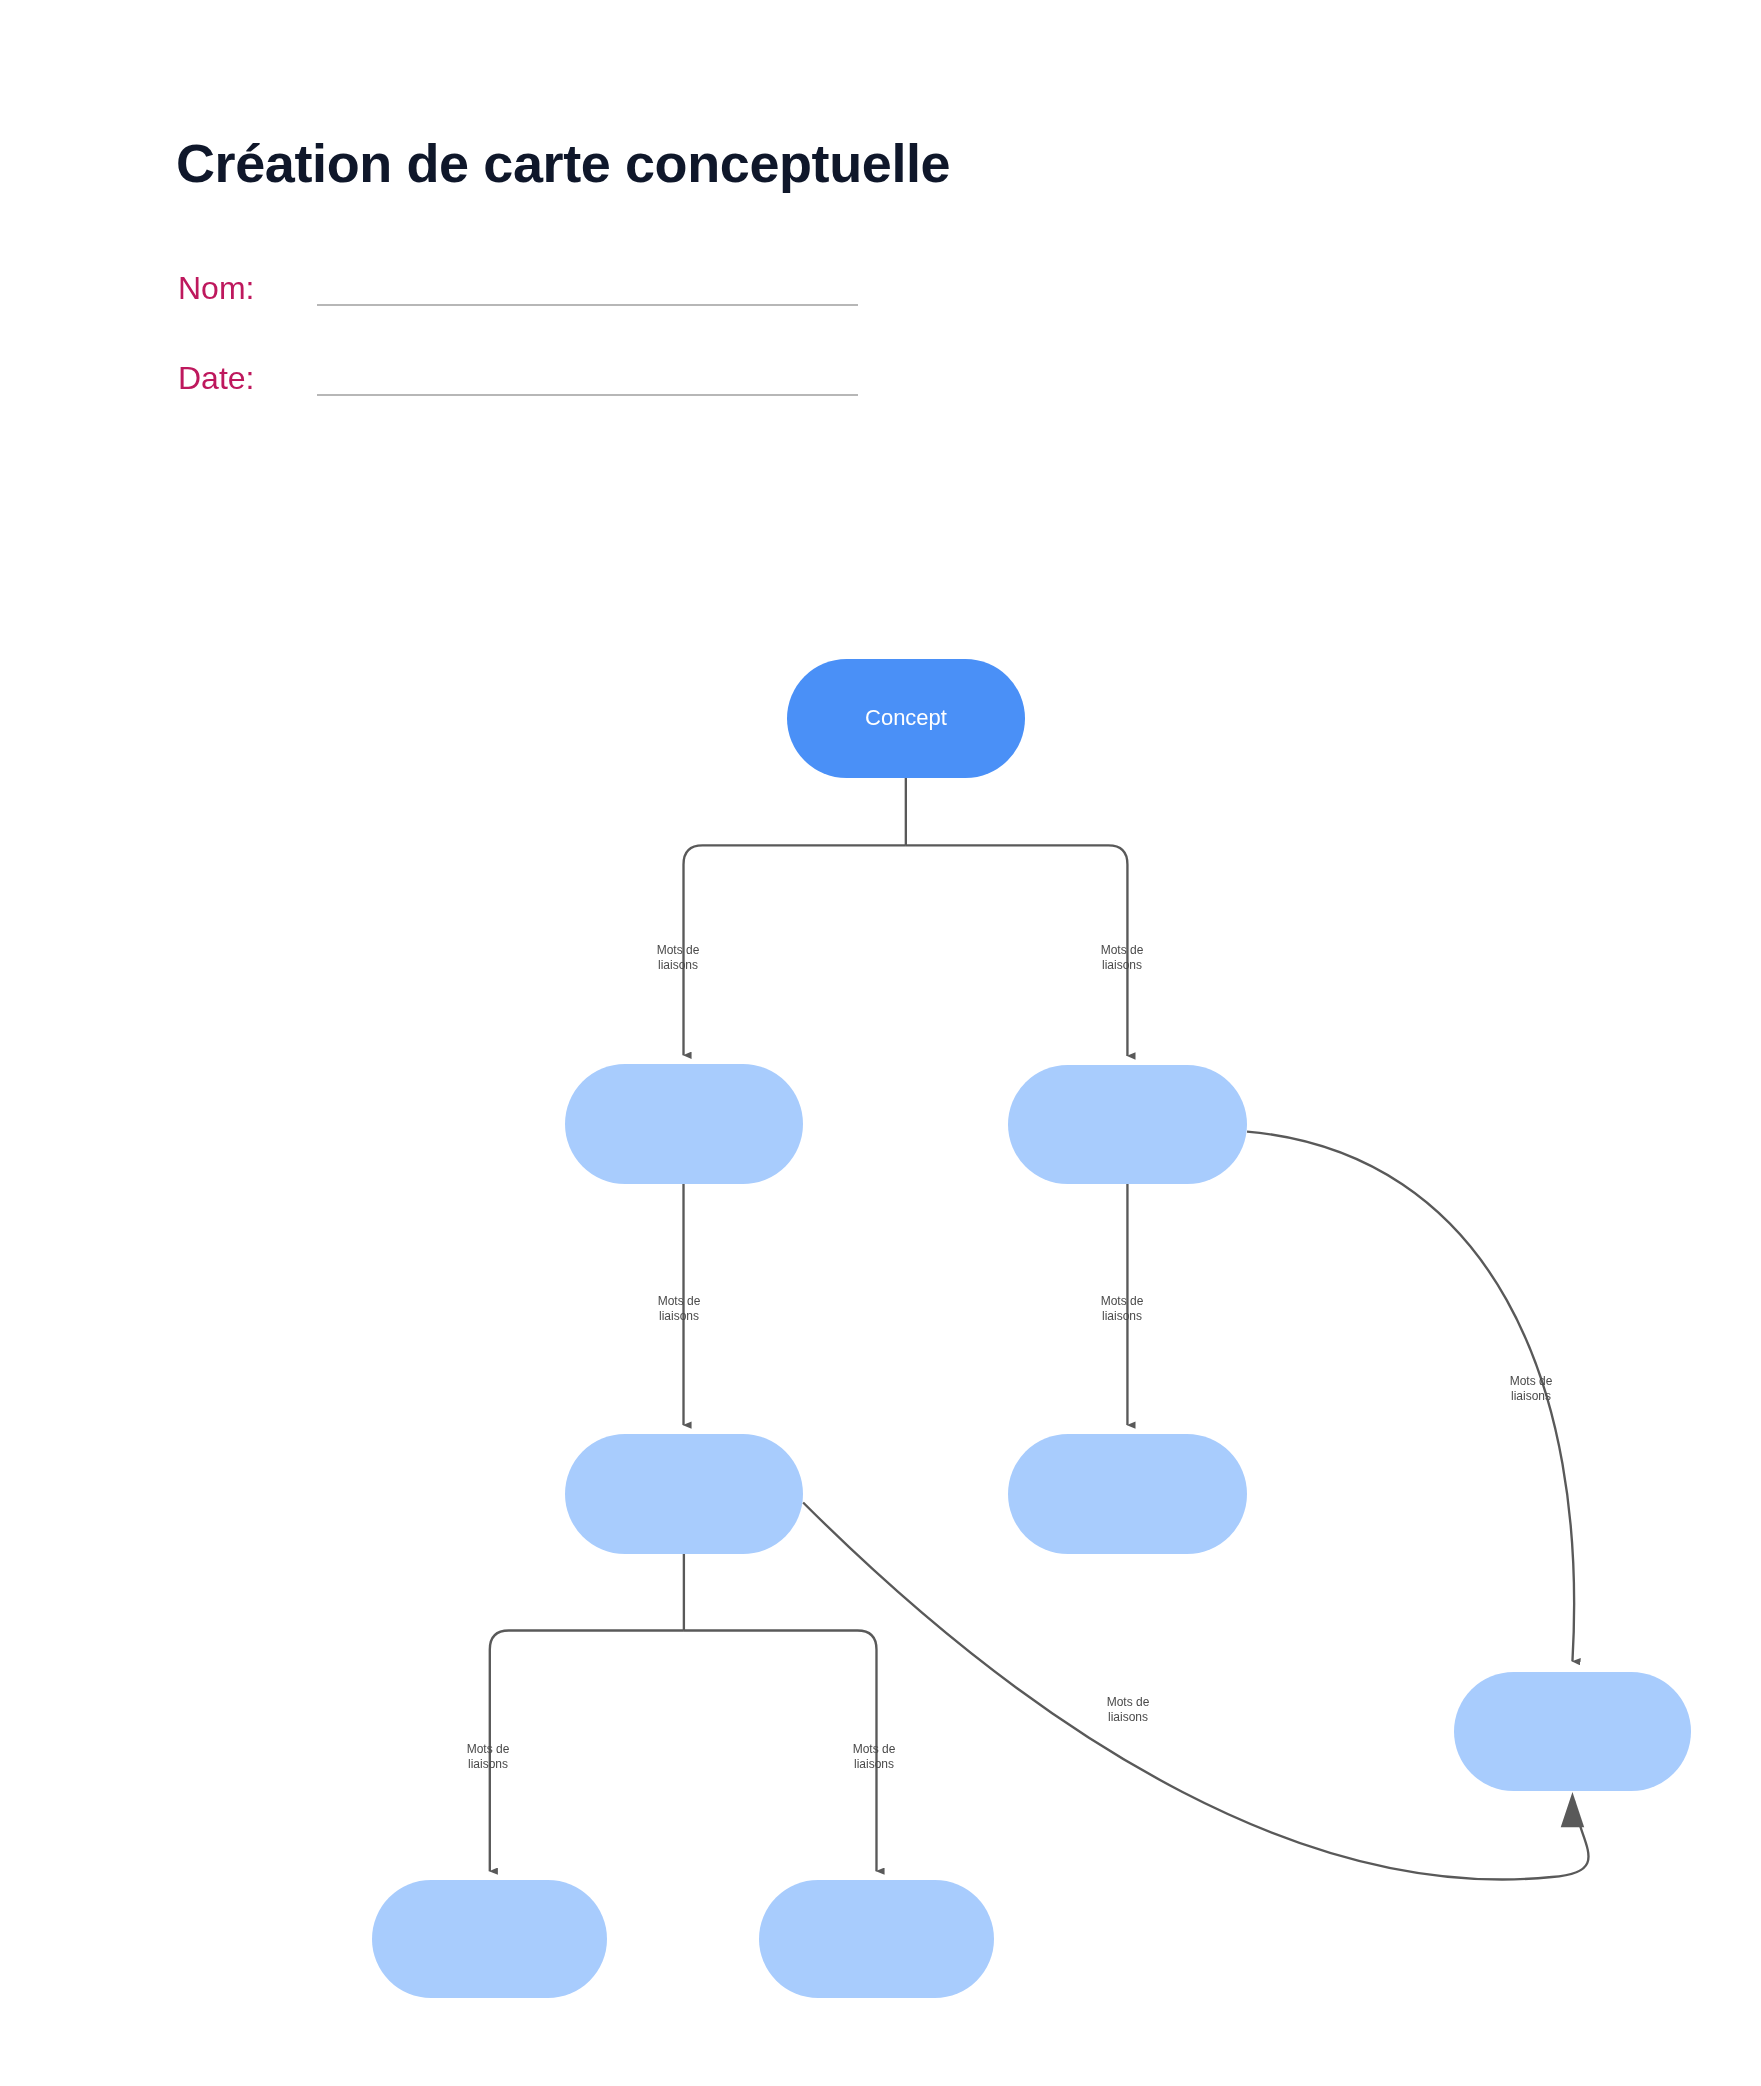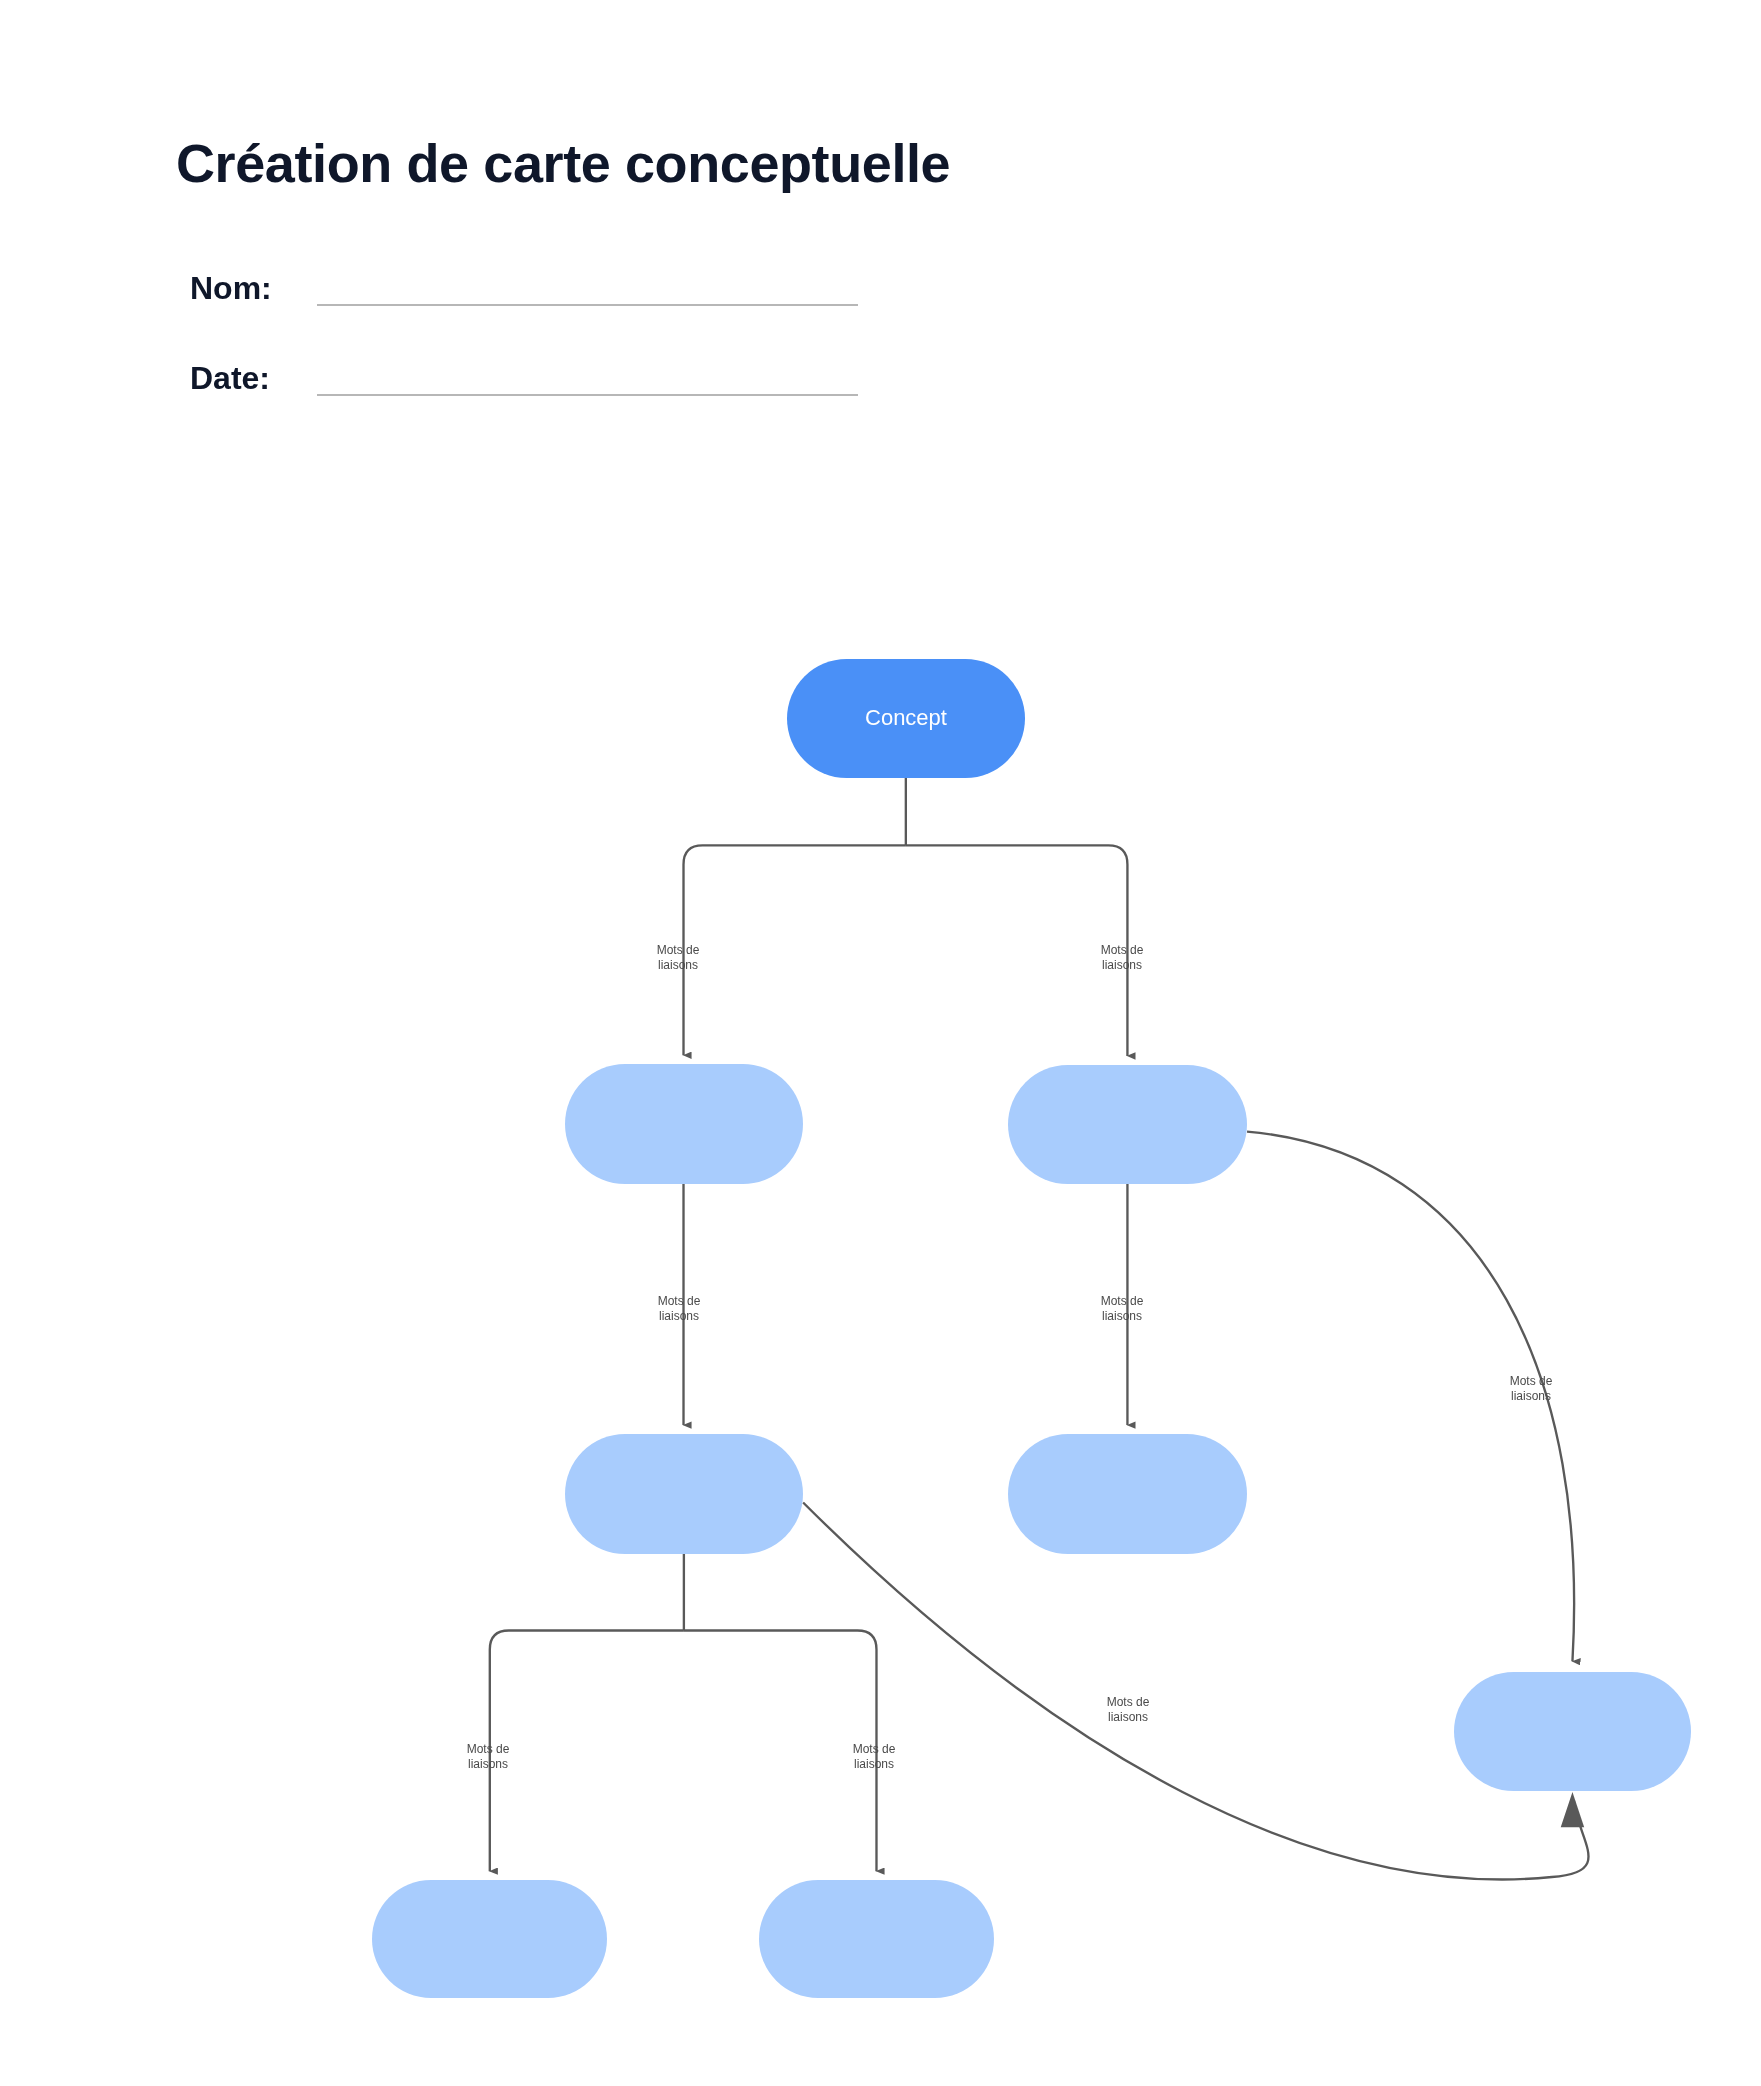--- a/index.html
+++ b/index.html
@@ -35,25 +35,25 @@
   }
   .field-row {
     position: absolute;
     height: 44px;
   }
   #field-nom  { left: 178px; top: 270px; }
   #field-date { left: 178px; top: 360px; }
 
   .field-label {
     position: absolute;
-    left: 12px;
+    left: 0;
     top: 0;
     font-size: 32px;
-    font-weight: bold;
-    color: #0f172a;
+    font-weight: normal;
+    color: #be185d;
     white-space: nowrap;
   }
   .field-line {
     position: absolute;
     left: 139px;
     top: 34px;
     width: 541px;
     height: 2.2px;
     background: #b7b7b7;
   }

